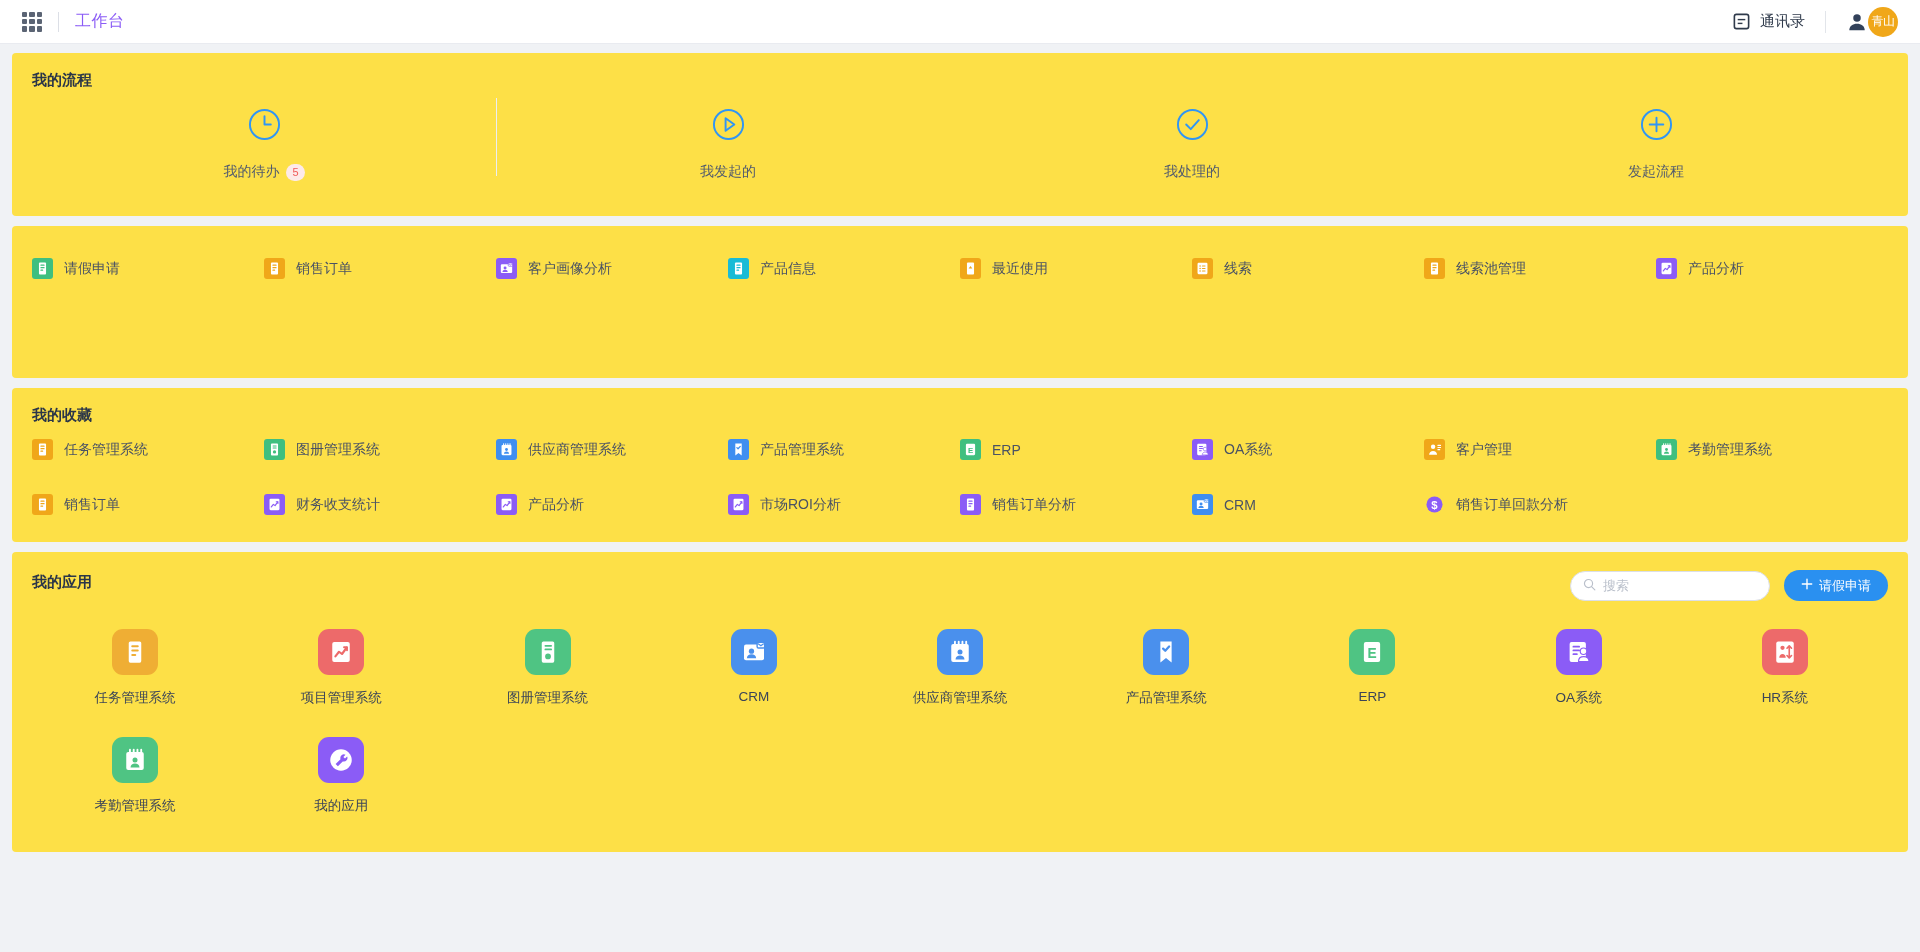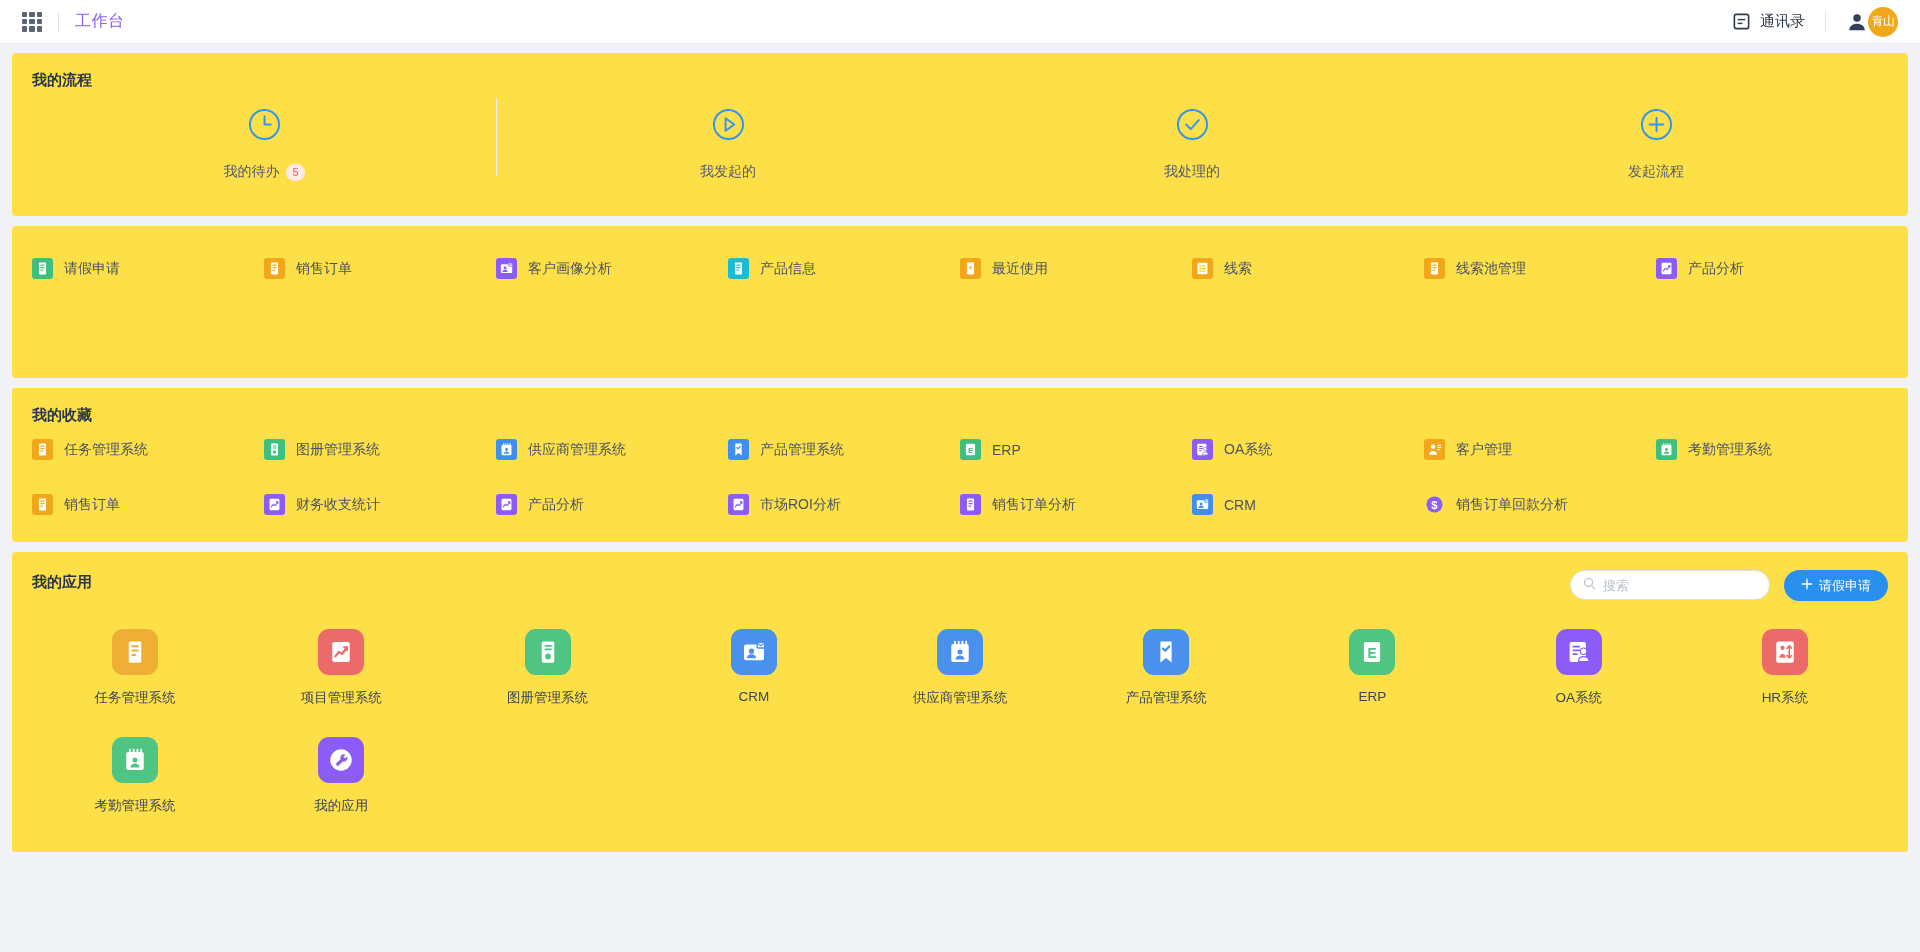--- a/index.html
+++ b/index.html
@@ -109,21 +109,21 @@
     display: flex; align-items: center; justify-content: center;
     flex: 0 0 21px;
   }
   .mini-icon svg { display: block; }
   .recent-card { height: 152px; }
   .fav-card { height: 154px; padding-bottom: 0; }
 
   
   .apps-card { padding-bottom: 0; min-height: 300px; }
   .apps-head { display: flex; align-items: center; }
-  .apps-tools { margin-left: auto; display: flex; gap: 14px; }
+  .apps-tools { margin-left: auto; display: flex; align-items: center; gap: 14px; }
   .search-box {
     width: 200px; height: 30px; border: 1px solid #dcdfe6; border-radius: 16px;
     display: flex; align-items: center; padding: 0 12px; gap: 7px;
     background: #fff;
   }
   .search-box input {
     border: 0; outline: 0; font-size: 13px; color: #4a5264; width: 100%;
     font-family: inherit; background: transparent;
   }
   .search-box input::placeholder { color: #b9bfca; }

